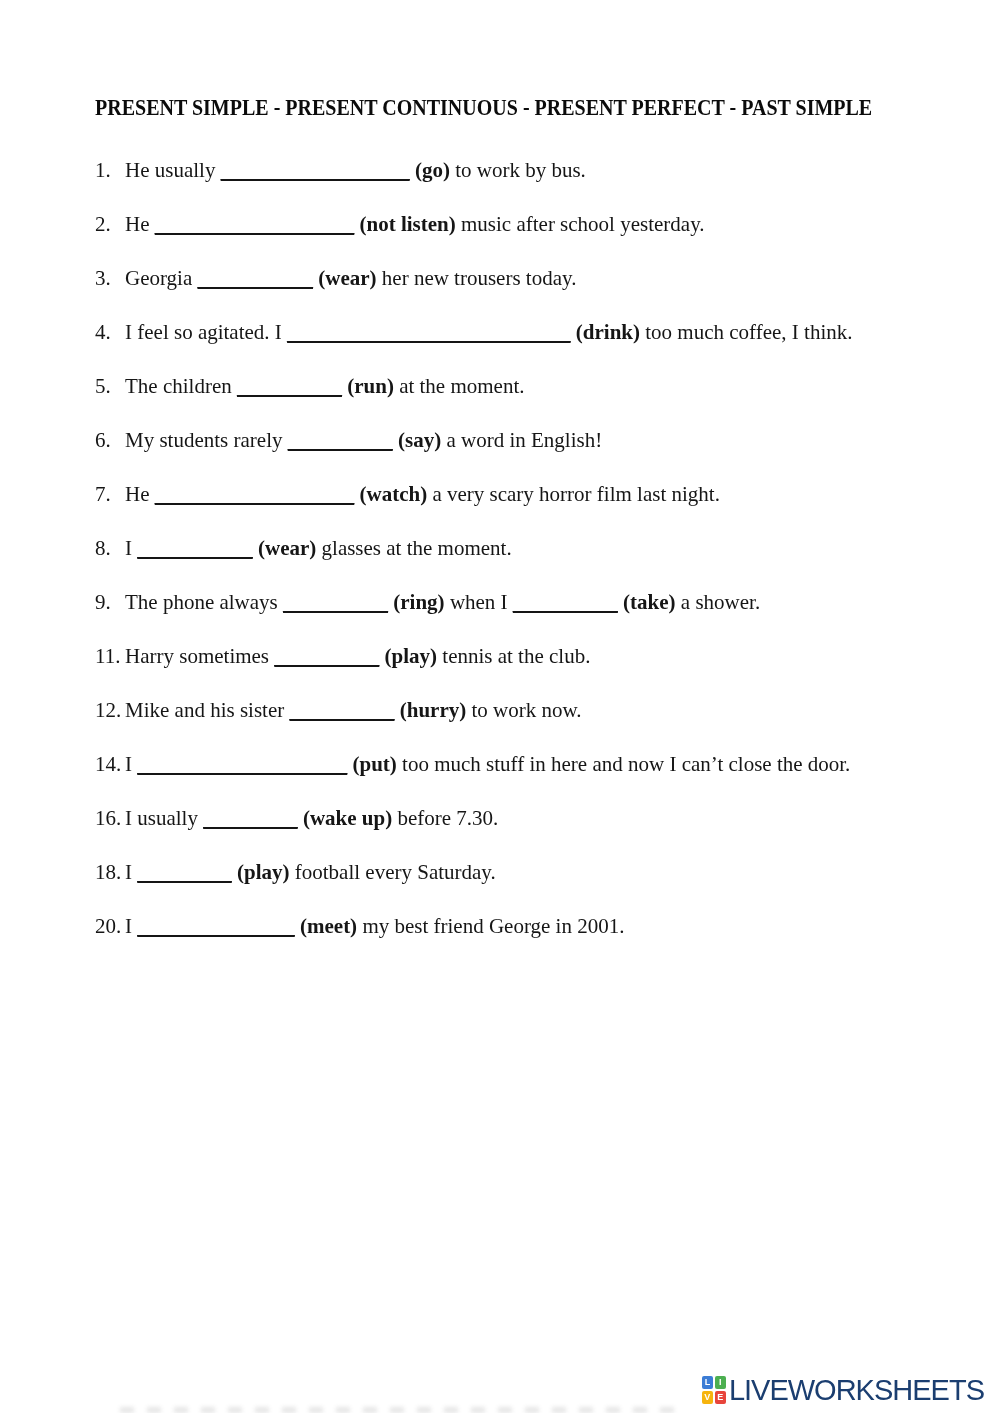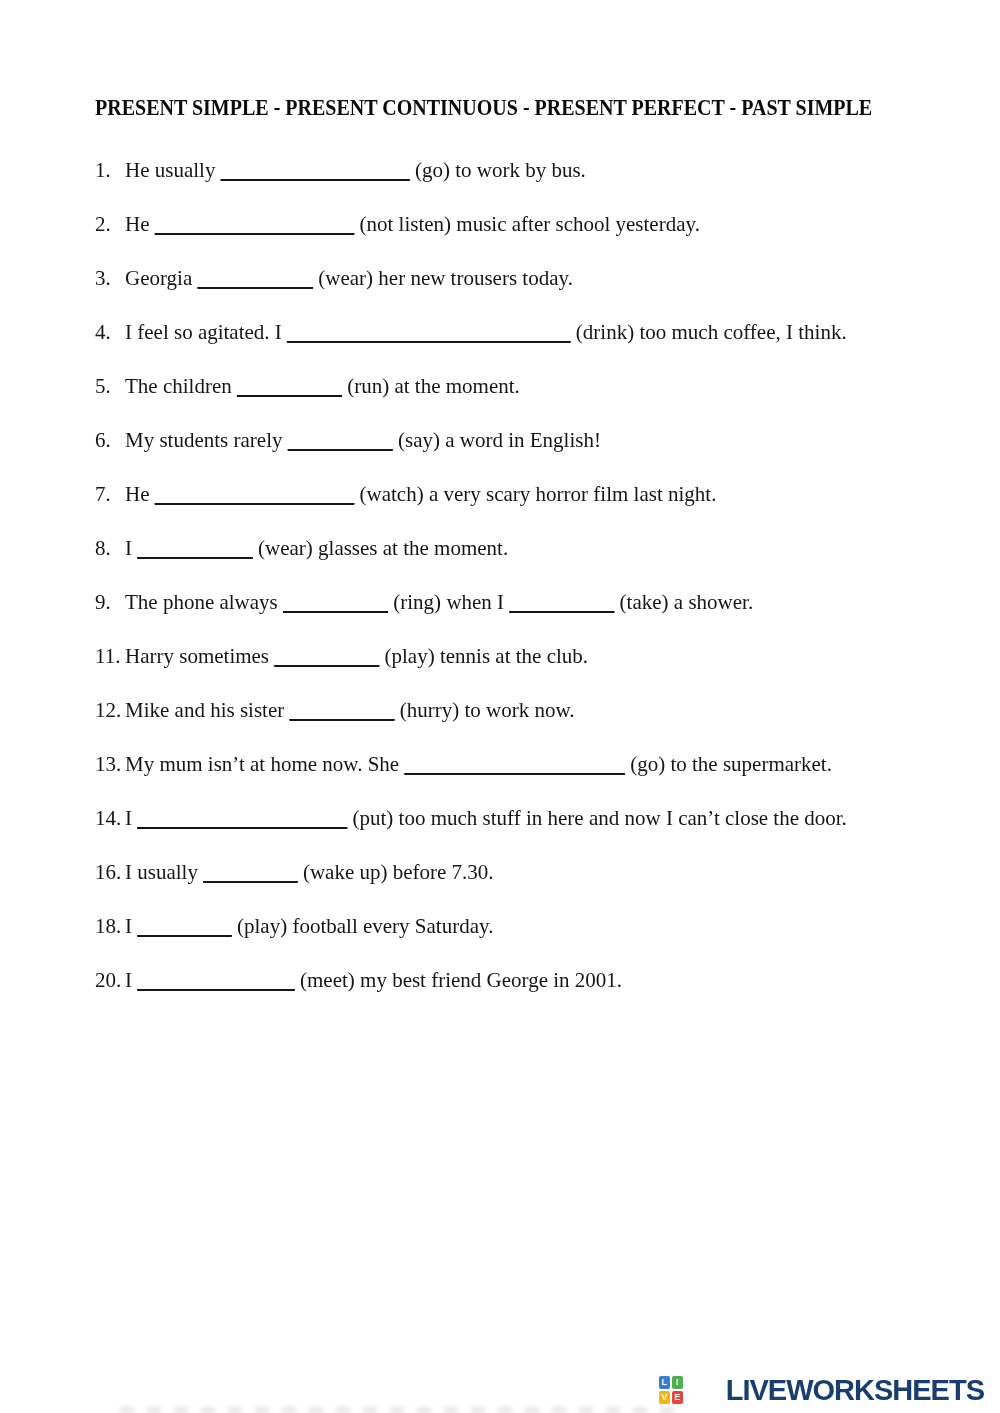--- a/index.html
+++ b/index.html
@@ -29,21 +29,21 @@
     color: #0b0b0b;
   }
   .list {
     margin-top: 22px;
     font-size: 21px;
     line-height: 54px;
   }
   .item { display: flex; }
   .num  { flex: 0 0 30px; }
   .body { flex: 1 1 auto; min-width: 0; }
-  .seg-bold  { font-weight: normal; margin-top: 40px; }
+  .seg-bold  { font-weight: bold; margin-top: 40px; }
   .seg-blank { letter-spacing: 0; text-decoration: underline; }
   .logo {
     position: absolute;
     right: 16px; bottom: 8px;
     display: flex; align-items: center; gap: 3px;
   }
   .logo-icon {
     display: grid;
     grid-template-columns: 11px 11px;
     grid-auto-rows: 13px;
@@ -53,25 +53,24 @@
     width: 11px; height: 13px;
     border-radius: 2px;
     color: #ffffff;
     font-family: "Liberation Sans", sans-serif;
     font-weight: bold;
     font-size: 9px; line-height: 13px;
     text-align: center;
   }
   .wordmark {
     font-family: "Liberation Sans", sans-serif;
-    font-weight: bold;
+    font-weight: normal;
     font-size: 29px;
     letter-spacing: -1px;
     line-height: 30px;
-    margin-left: 40px;
   }
   .scan-artifact {
     position: absolute;
     left: 120px; bottom: 0;
     width: 560px; height: 6px;
     background: repeating-linear-gradient(90deg,
       rgba(60,60,60,0.25) 0 14px, rgba(0,0,0,0) 14px 27px);
     filter: blur(2px);
     opacity: 0.5;
   }
@@ -120,24 +119,20 @@
       </div>
       <div class="item">
         <span class="num">11.</span>
         <span class="body"><span class="seg-plain">Harry sometimes </span><span class="seg-blank">__________</span><span class="seg-plain"> </span><span class="seg-bold">(play)</span><span class="seg-plain"> tennis at the club.</span></span>
       </div>
       <div class="item">
         <span class="num">12.</span>
         <span class="body"><span class="seg-plain">Mike and his sister </span><span class="seg-blank">__________</span><span class="seg-plain"> </span><span class="seg-bold">(hurry)</span><span class="seg-plain"> to work now.</span></span>
       </div>
       <div class="item">
-        <span class="num">13.</span>
-        <span class="body"><span class="seg-plain">My mum isn’t at home now. She </span><span class="seg-blank">_____________________</span><span class="seg-plain"> </span><span class="seg-bold">(go)</span><span class="seg-plain"> to the supermarket.</span></span>
-      </div>
-      <div class="item">
         <span class="num">14.</span>
         <span class="body"><span class="seg-plain">I </span><span class="seg-blank">____________________</span><span class="seg-plain"> </span><span class="seg-bold">(put)</span><span class="seg-plain"> too much stuff in here and now I can’t close the door.</span></span>
       </div>
       <div class="item">
         <span class="num">16.</span>
         <span class="body"><span class="seg-plain">I usually </span><span class="seg-blank">_________</span><span class="seg-plain"> </span><span class="seg-bold">(wake up)</span><span class="seg-plain"> before 7.30.</span></span>
       </div>
       <div class="item">
         <span class="num">18.</span>
         <span class="body"><span class="seg-plain">I </span><span class="seg-blank">_________</span><span class="seg-plain"> </span><span class="seg-bold">(play)</span><span class="seg-plain"> football every Saturday.</span></span>

